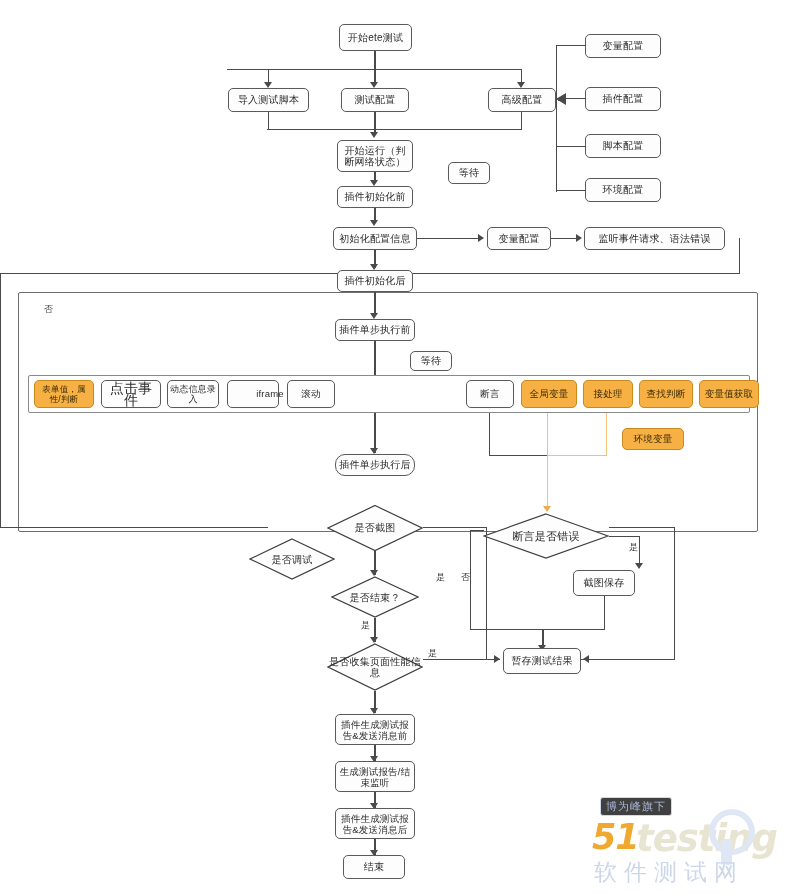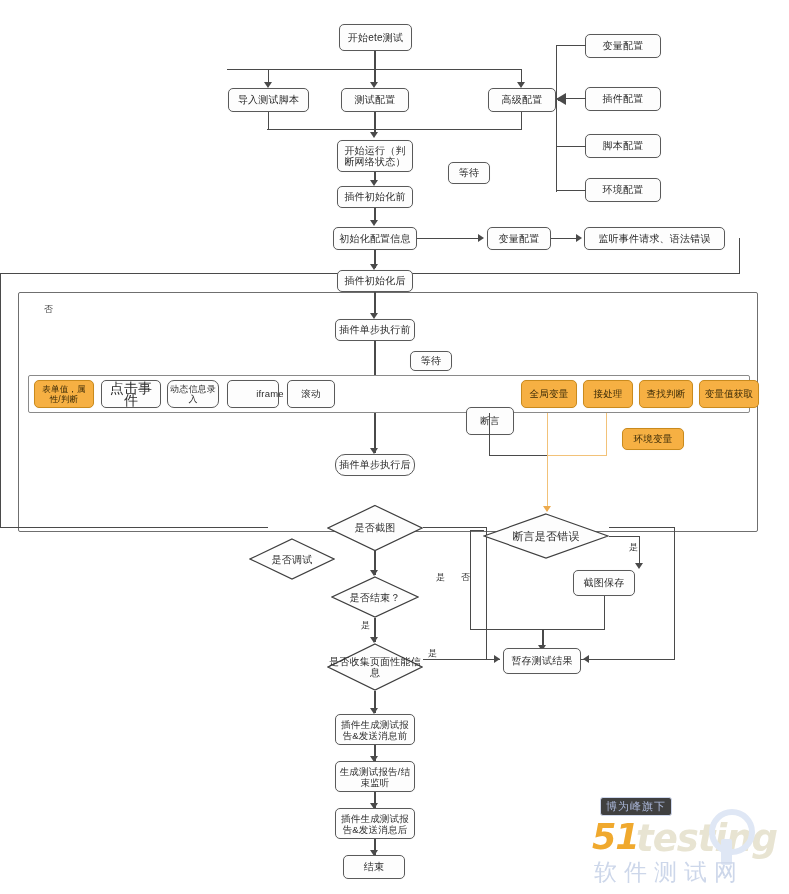--- a/index.html
+++ b/index.html
@@ -266,24 +266,24 @@
 
   <div class="ln v thick" style="left:374px; top:292px; height:24px;"></div>
   <div class="arrow down" style="left:370px; top:313px;"></div>
   <div class="node" style="left:335px; top:319px; width:80px; height:22px;">插件单步执行前</div>
   <div class="node" style="left:410px; top:351px; width:42px; height:20px;">等待</div>
 
   <div class="ln v thick" style="left:374px; top:341px; height:34px;"></div>
 
   <div class="node orange" style="left:34px; top:380px; width:60px; height:28px; font-size:8.5px; line-height:10px;">表单值，属性/判断</div>
   <div class="node" style="left:101px; top:380px; width:60px; height:28px; font-size:14px;">点击事件</div>
-  <div class="node" style="left:167px; top:380px; width:52px; height:28px; font-size:9px; line-height:10px;border-radius:7px;">动态信息录入</div>
+  <div class="node" style="left:167px; top:380px; width:52px; height:28px; font-size:9px; line-height:10px;">动态信息录入</div>
   <div class="node" style="left:227px; top:380px; width:52px; height:28px; font-size:9.5px;padding-left:36px;">iframe</div>
   <div class="node" style="left:287px; top:380px; width:48px; height:28px; font-size:9.5px;">滚动</div>
-  <div class="node" style="left:466px; top:380px; width:48px; height:28px; font-size:9.5px;margin-top:27px;">断言</div>
+  <div class="node" style="left:466px; top:380px; width:48px; height:28px; font-size:9.5px;">断言</div>
   <div class="node orange" style="left:521px; top:380px; width:56px; height:28px; font-size:9.5px;">全局变量</div>
   <div class="node orange" style="left:583px; top:380px; width:50px; height:28px; font-size:9.5px;">接处理</div>
   <div class="node orange" style="left:639px; top:380px; width:54px; height:28px; font-size:9.5px;">查找判断</div>
   <div class="node orange" style="left:699px; top:380px; width:60px; height:28px; font-size:9.5px;">变量值获取</div>
 
   <div class="node orange" style="left:622px; top:428px; width:62px; height:22px; font-size:9.5px;">环境变量</div>
 
   <div class="ln v thick" style="left:374px; top:413px; height:40px;"></div>
   <div class="arrow down" style="left:370px; top:448px;"></div>
   <div class="node" style="left:335px; top:454px; width:80px; height:22px;border-radius:10px;">插件单步执行后</div>

